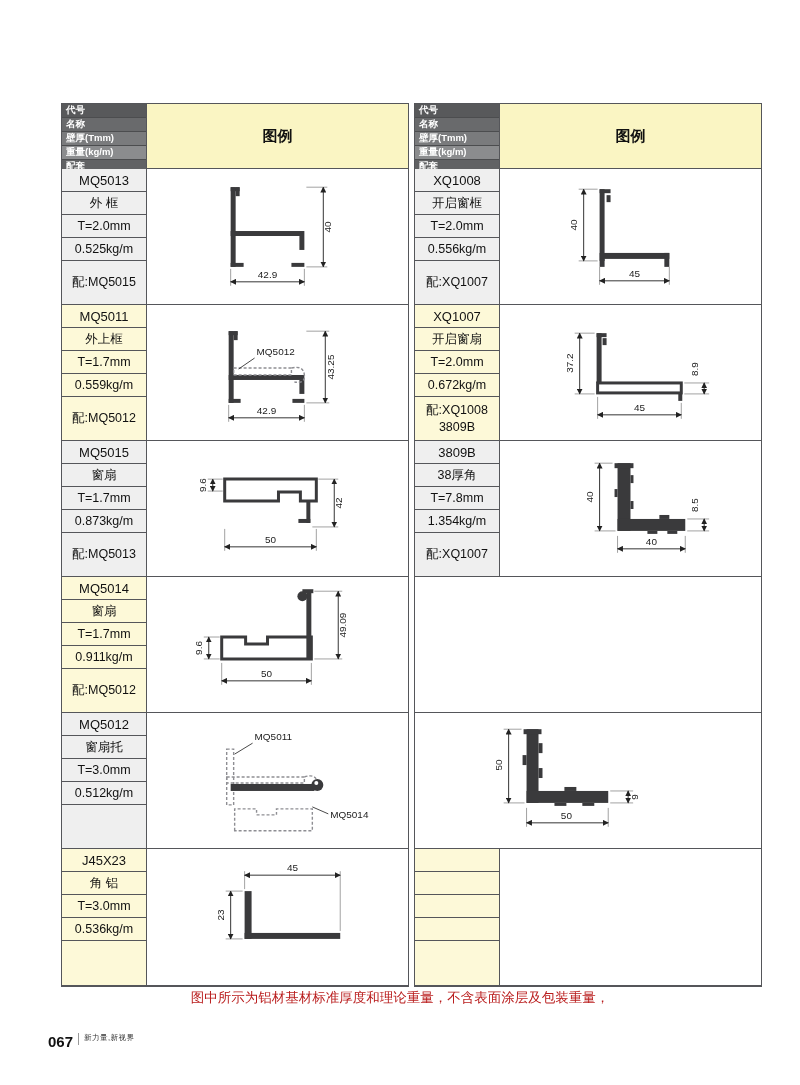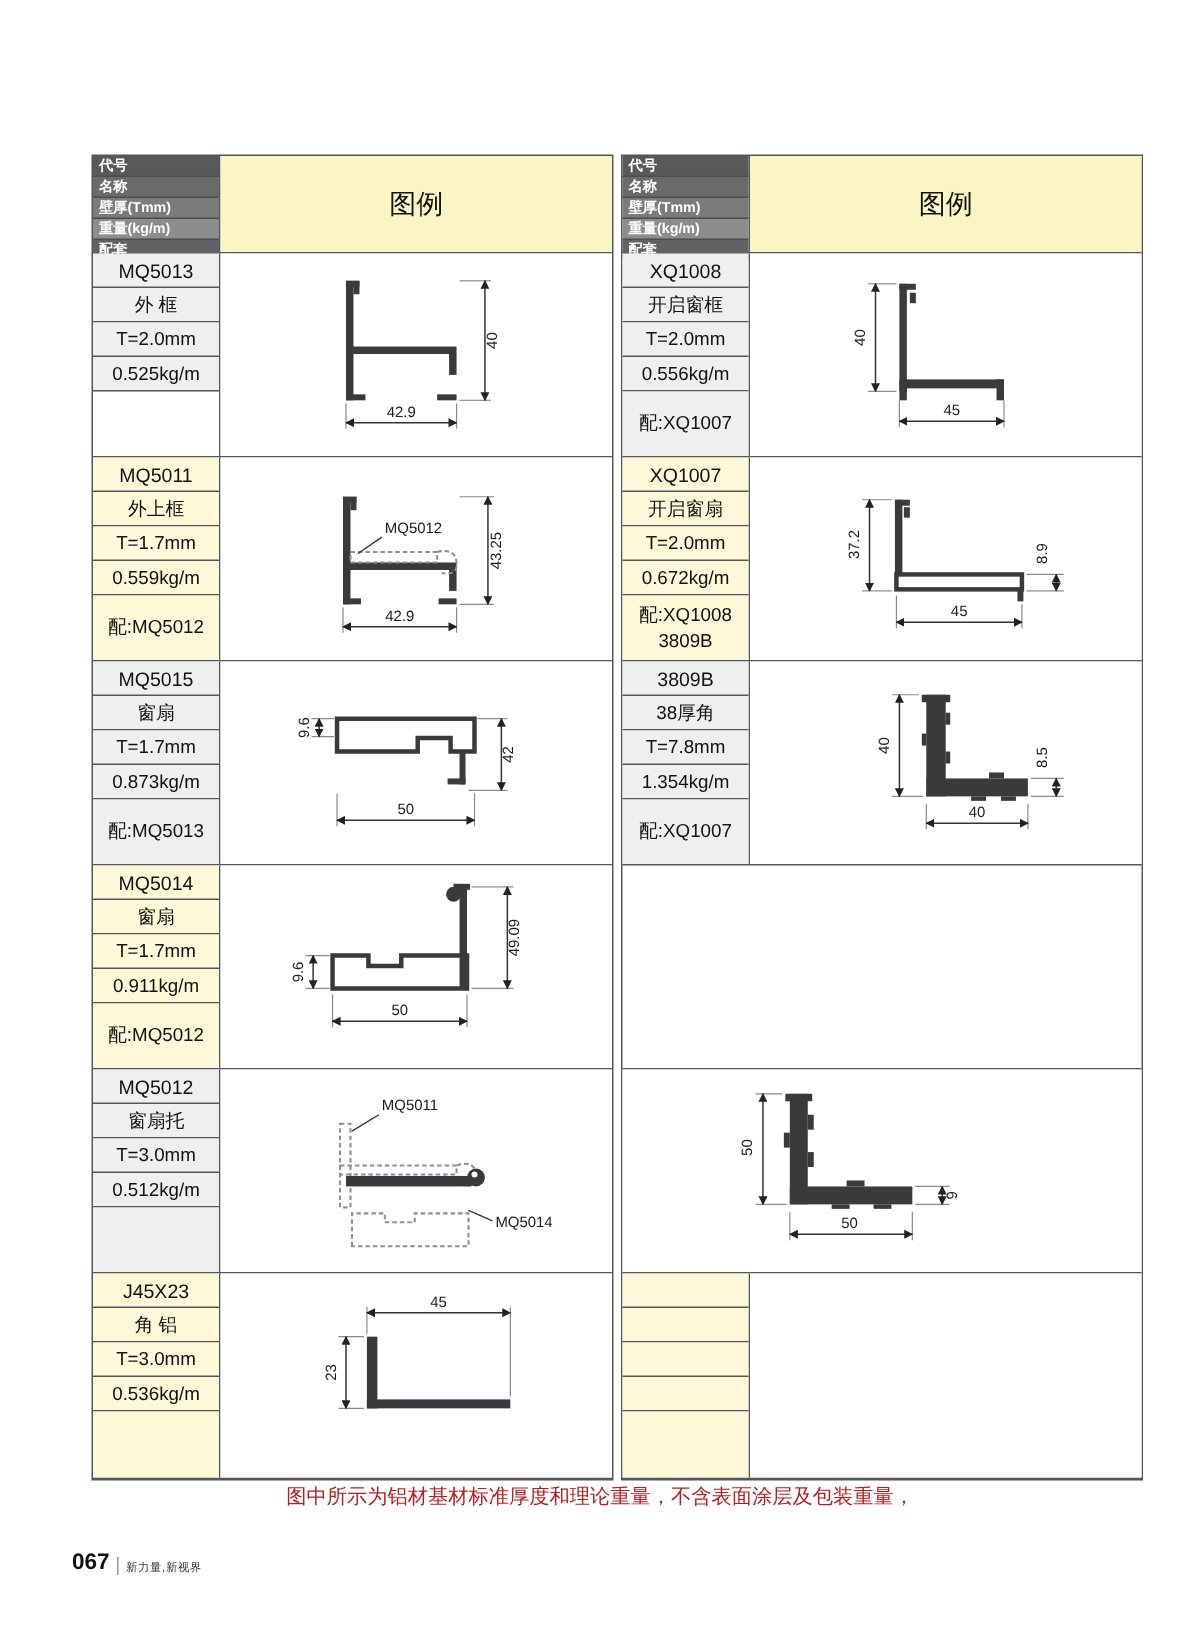--- a/index.html
+++ b/index.html
@@ -9,41 +9,41 @@
   .ptable{width:348px;border:1px solid var(--border,#55565a);border-bottom-width:2px;background:#fff;box-sizing:border-box}
   .thead{display:flex;height:64px;border-bottom:1px solid var(--border,#55565a)}
   .hl{width:84px;display:flex;flex-direction:column;border-right:1px solid var(--border,#55565a)}
   .hrow{flex:1;display:flex;align-items:center;padding-left:4px;color:#fff;font-size:9.5px;font-weight:bold;border-bottom:1px solid #4c4d4f;box-sizing:border-box}
   .hrow:last-child{border-bottom:none}
   .hl .hrow:nth-child(1){background:var(--header_g1,#58595b)}
   .hl .hrow:nth-child(2){background:var(--header_g2,#696a6c)}
   .hl .hrow:nth-child(3){background:var(--header_g3,#7a7b7d)}
   .hl .hrow:nth-child(4){background:var(--header_g4,#8b8c8e)}
   .hl .hrow:nth-child(5){background:var(--header_g5,#616264)}
-  .legend{flex:1;background:var(--legend_bg,#faf5c3);display:flex;align-items:center;justify-content:center;font-weight:normal;font-size:18px;color:#111}
+  .legend{flex:1;background:var(--legend_bg,#faf5c3);display:flex;align-items:center;justify-content:center;font-weight:bold;font-size:15px;color:#111}
   .block{display:flex;height:136px;border-bottom:1px solid var(--border,#55565a);box-sizing:border-box}
   .blocks .block:last-child{border-bottom:none}
   .binfo{width:84px;display:flex;flex-direction:column;border-right:1px solid var(--border,#55565a)}
   .bcell{height:23px;border-bottom:1px solid var(--border,#55565a);display:flex;align-items:center;justify-content:center;font-size:12.5px;background:var(--white_cell,#efefef);box-sizing:border-box;text-align:center}
   .bcell.code{font-weight:normal;font-size:13px}
   .bcell.tall{flex:1;border-bottom:none;flex-direction:column;line-height:1.3}
   .blocks .block:nth-child(even) .bcell{background:var(--alt_cell,#fdf9d8)}
   .bdiag{flex:1;position:relative;background:#fff}
   svg{display:block}
   svg text{font-family:"Liberation Sans","DejaVu Sans",sans-serif}
   .dl{stroke:#333;stroke-width:1;fill:none}
   .ext{stroke:#8a8a8a;stroke-width:.8}
   .dim{font-size:10px;fill:#1c1c1c}
   .ann{font-size:10px;fill:#1c1c1c}
   .ld{stroke:#333;stroke-width:.9}
   .pf{fill:var(--profile,#3a3a3c)}
   .po{fill:none;stroke:var(--profile,#3a3a3c);stroke-width:3}
   .dash{fill:none;stroke:#8e8e93;stroke-width:1.4;stroke-dasharray:3 2}
   .footer-note{position:absolute;top:988px;left:0;width:800px;text-align:center;font-size:13.5px;line-height:20px;color:#b91c1c}
-  .pagebar{position:absolute;top:1033px;left:48px;display:flex;align-items:flex-end}
+  .pagebar{position:absolute;top:1033px;left:48px;display:flex;align-items:flex-start}
   .pagenum{font-weight:bold;font-size:15px;color:#111}
   .pagediv{width:1px;height:12px;background:#999;margin:0 5px}
   .tagline{font-size:7.5px;color:#333;letter-spacing:.5px}
 </style>
 </head>
 <body>
 
 <div class="tables">
 
   <div class="ptable">
@@ -58,20 +58,21 @@
       <div class="legend">图例</div>
     </div>
     <div class="blocks">
 
       <div class="block">
         <div class="binfo">
           <div class="bcell code">MQ5013</div>
           <div class="bcell">外 框</div>
           <div class="bcell">T=2.0mm</div>
           <div class="bcell">0.525kg/m</div>
+          <div class="bcell tall">配:MQ5015</div>
         </div>
         <div class="bdiag">
           <svg width="251" height="135" viewBox="0 0 252 135">
             <defs>
                 <marker id="a1" viewBox="0 0 10 10" refX="9" refY="5" markerWidth="6" markerHeight="6" orient="auto-start-reverse">
                   <path d="M0,0L10,5L0,10z" fill="#222"></path>
                 </marker>
               </defs>
             <g class="pf">
               <rect x="84" y="18" width="5" height="80"></rect>

